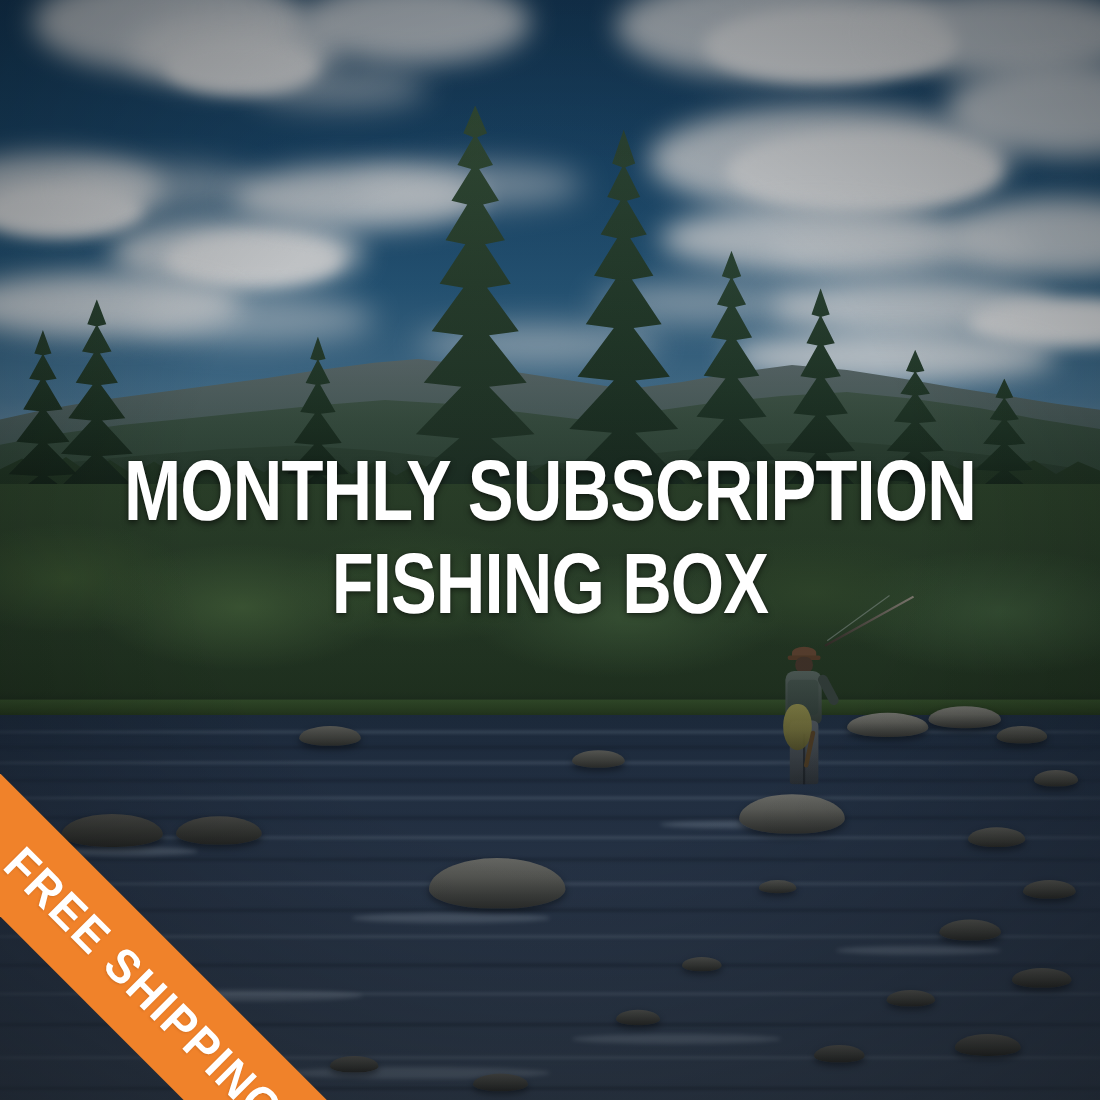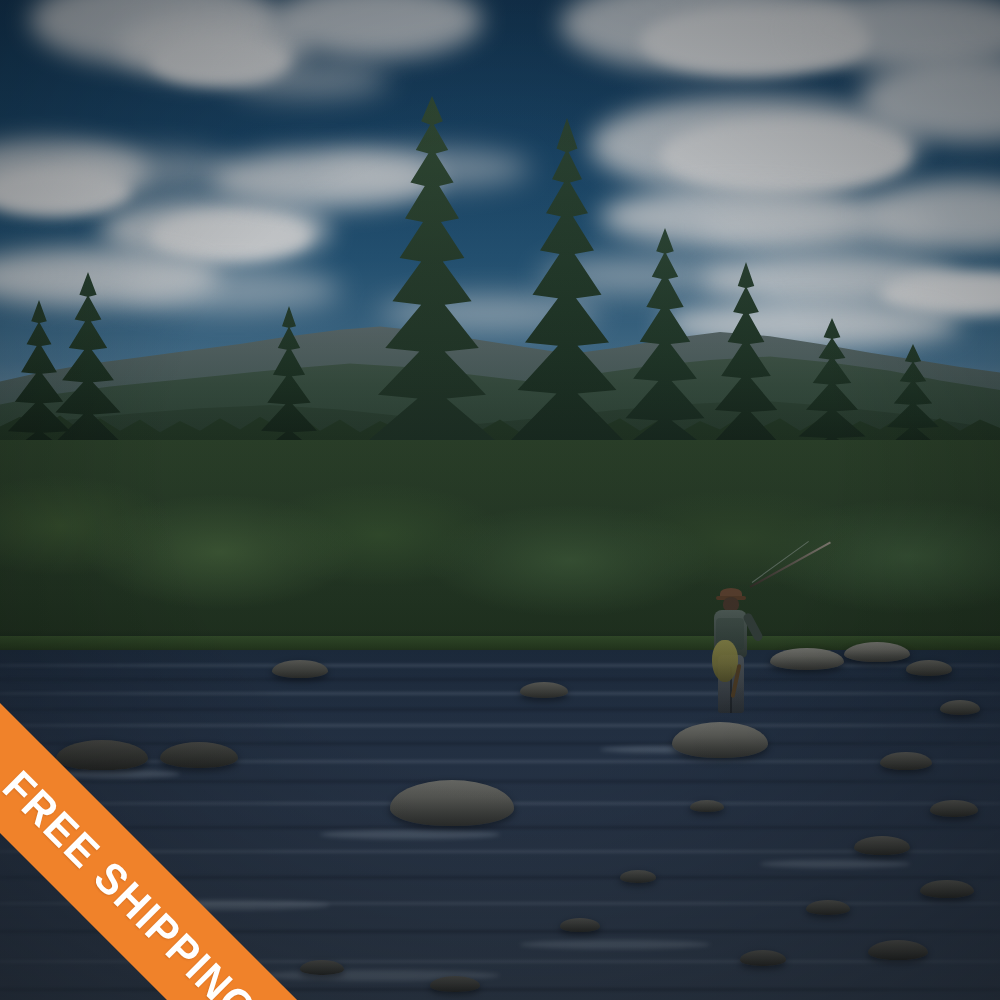--- a/index.html
+++ b/index.html
@@ -320,20 +320,24 @@
     <div class="ang-vest"></div>
     <div class="ang-arm"></div>
     <div class="ang-legs"></div>
     <div class="ang-net"></div>
     <div class="ang-nethandle"></div>
   </div>
 
   <div class="tone"></div>
   <div class="vignette"></div>
 
+  <div class="headline">
+    <span class="hl l1">MONTHLY SUBSCRIPTION</span>
+    <span class="hl l2">FISHING BOX</span>
+  </div>
 
   <div class="ribbon-wrap">
     <div class="ribbon">
       <span>FREE SHIPPING</span>
     </div>
   </div>
 
 </div>
 
 </body></html>

